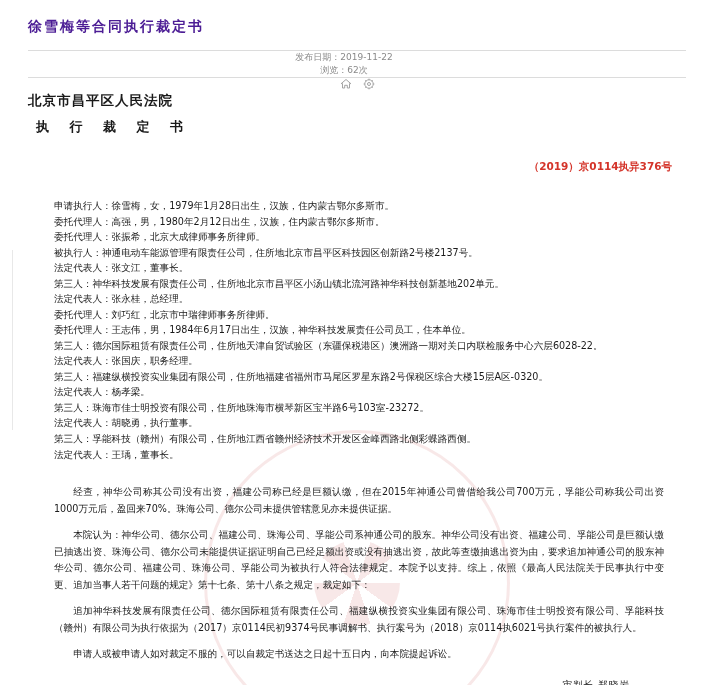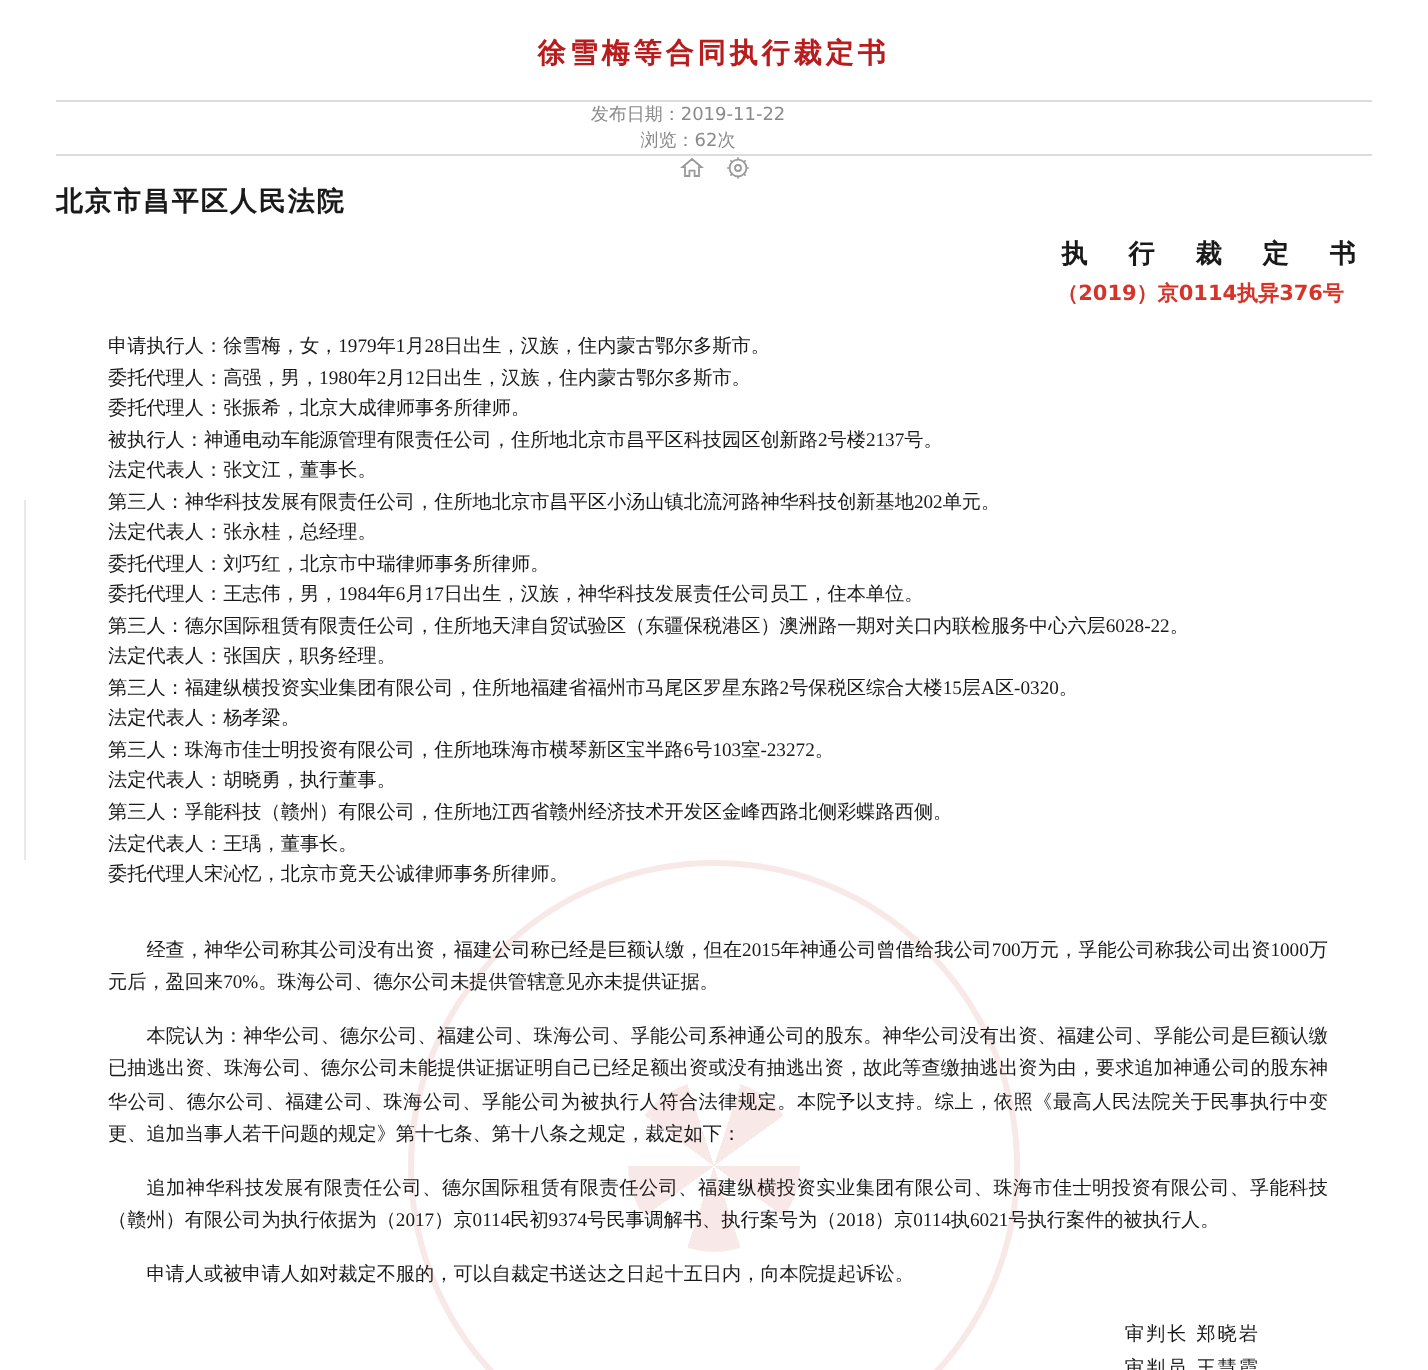--- a/index.html
+++ b/index.html
@@ -47,26 +47,25 @@
     margin-top: -43px;
     background:
       conic-gradient(from 18deg, #f3d6d6 0 10%, transparent 0 20%,
                      #f3d6d6 0 30%, transparent 0 40%,
                      #f3d6d6 0 50%, transparent 0 60%,
                      #f3d6d6 0 70%, transparent 0 80%,
                      #f3d6d6 0 90%, transparent 0 100%);
     border-radius: 50%;
   }
   .doc-title {
-    text-align: center;
     font-size: 14px;
     font-weight: bold;
     letter-spacing: 2px;
     padding-top: 18px;
-    color: #b91c1c;
+    color: #4c1d95;
     position: relative;
     z-index: 2;
   }
   .title-rule {
     margin: 14px 0 0 0;
     border: 0;
     border-top: 1px solid #dcdcdc;
     position: relative;
     z-index: 2;
   }
@@ -109,45 +108,44 @@
   .court-name {
     text-align: left;
     font-size: 13.5px;
     font-weight: bold;
     letter-spacing: 1px;
     margin-top: 14px;
     position: relative;
     z-index: 2;
   }
   .doc-kind {
-    text-align: right;
+    text-align: left;
     font-size: 13px;
     font-weight: bold;
     letter-spacing: 8px;
     margin-top: 8px;
     padding-left: 8px;
     position: relative;
     z-index: 2;
   }
   .case-no {
     text-align: right;
     color: #d4342a;
     font-size: 10.5px;
     font-weight: bold;
-    margin-top: 4px;
+    margin-top: 24px;
     padding-right: 14px;
     position: relative;
     z-index: 2;
   }
   .body-block {
     position: relative;
     z-index: 2;
-    margin-top: 12px;
+    margin-top: 24px;
     padding: 0 22px 0 26px;
-    font-family: Liberation Serif, serif;
   }
   .party-line {
     font-size: 9.6px;
     line-height: 1.62;
     color: #1a1a1a;
     white-space: nowrap;
     overflow: hidden;
     text-overflow: clip;
   }
   .para {
@@ -226,21 +224,20 @@
     <div class="party-line">委托代理人：刘巧红，北京市中瑞律师事务所律师。</div>
     <div class="party-line">委托代理人：王志伟，男，1984年6月17日出生，汉族，神华科技发展责任公司员工，住本单位。</div>
     <div class="party-line">第三人：德尔国际租赁有限责任公司，住所地天津自贸试验区（东疆保税港区）澳洲路一期对关口内联检服务中心六层6028-22。</div>
     <div class="party-line">法定代表人：张国庆，职务经理。</div>
     <div class="party-line">第三人：福建纵横投资实业集团有限公司，住所地福建省福州市马尾区罗星东路2号保税区综合大楼15层A区-0320。</div>
     <div class="party-line">法定代表人：杨孝梁。</div>
     <div class="party-line">第三人：珠海市佳士明投资有限公司，住所地珠海市横琴新区宝半路6号103室-23272。</div>
     <div class="party-line">法定代表人：胡晓勇，执行董事。</div>
     <div class="party-line">第三人：孚能科技（赣州）有限公司，住所地江西省赣州经济技术开发区金峰西路北侧彩蝶路西侧。</div>
     <div class="party-line">法定代表人：王瑀，董事长。</div>
-    <div class="party-line">委托代理人宋沁忆，北京市竟天公诚律师事务所律师。</div>
 
     <div class="sep-gap"></div>
 
     <div class="para">经查，神华公司称其公司没有出资，福建公司称已经是巨额认缴，但在2015年神通公司曾借给我公司700万元，孚能公司称我公司出资1000万元后，盈回来70%。珠海公司、德尔公司未提供管辖意见亦未提供证据。</div>
     <div class="para">本院认为：神华公司、德尔公司、福建公司、珠海公司、孚能公司系神通公司的股东。神华公司没有出资、福建公司、孚能公司是巨额认缴已抽逃出资、珠海公司、德尔公司未能提供证据证明自己已经足额出资或没有抽逃出资，故此等查缴抽逃出资为由，要求追加神通公司的股东神华公司、德尔公司、福建公司、珠海公司、孚能公司为被执行人符合法律规定。本院予以支持。综上，依照《最高人民法院关于民事执行中变更、追加当事人若干问题的规定》第十七条、第十八条之规定，裁定如下：</div>
     <div class="para">追加神华科技发展有限责任公司、德尔国际租赁有限责任公司、福建纵横投资实业集团有限公司、珠海市佳士明投资有限公司、孚能科技（赣州）有限公司为执行依据为（2017）京0114民初9374号民事调解书、执行案号为（2018）京0114执6021号执行案件的被执行人。</div>
     <div class="para">申请人或被申请人如对裁定不服的，可以自裁定书送达之日起十五日内，向本院提起诉讼。</div>
   </div>
 
   <div class="signatures">

